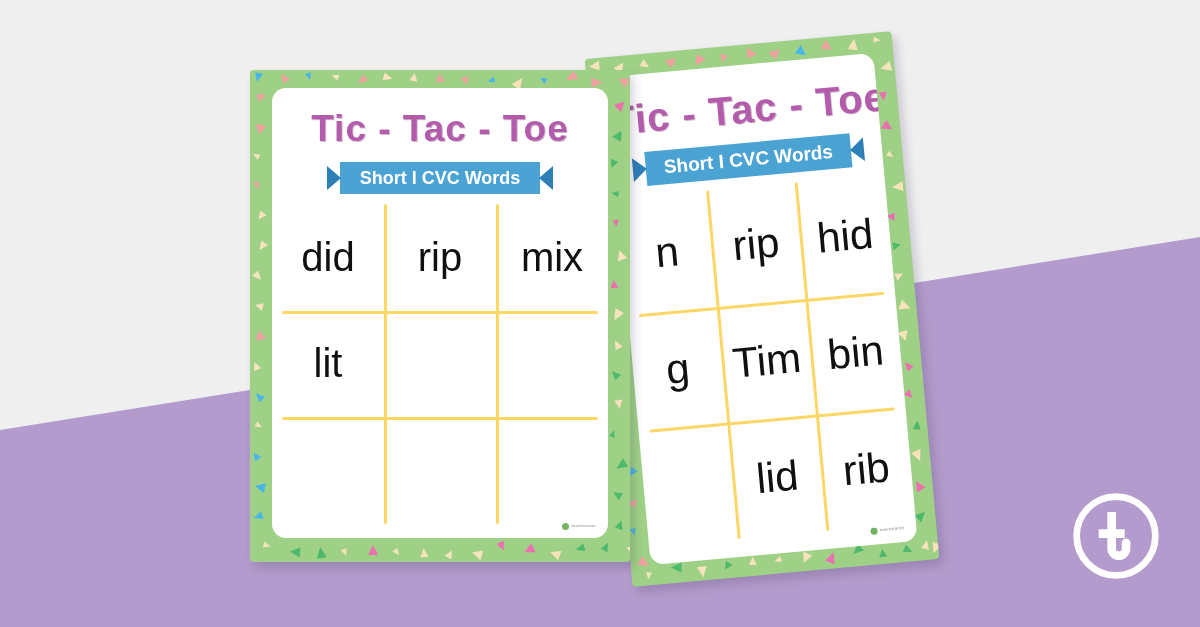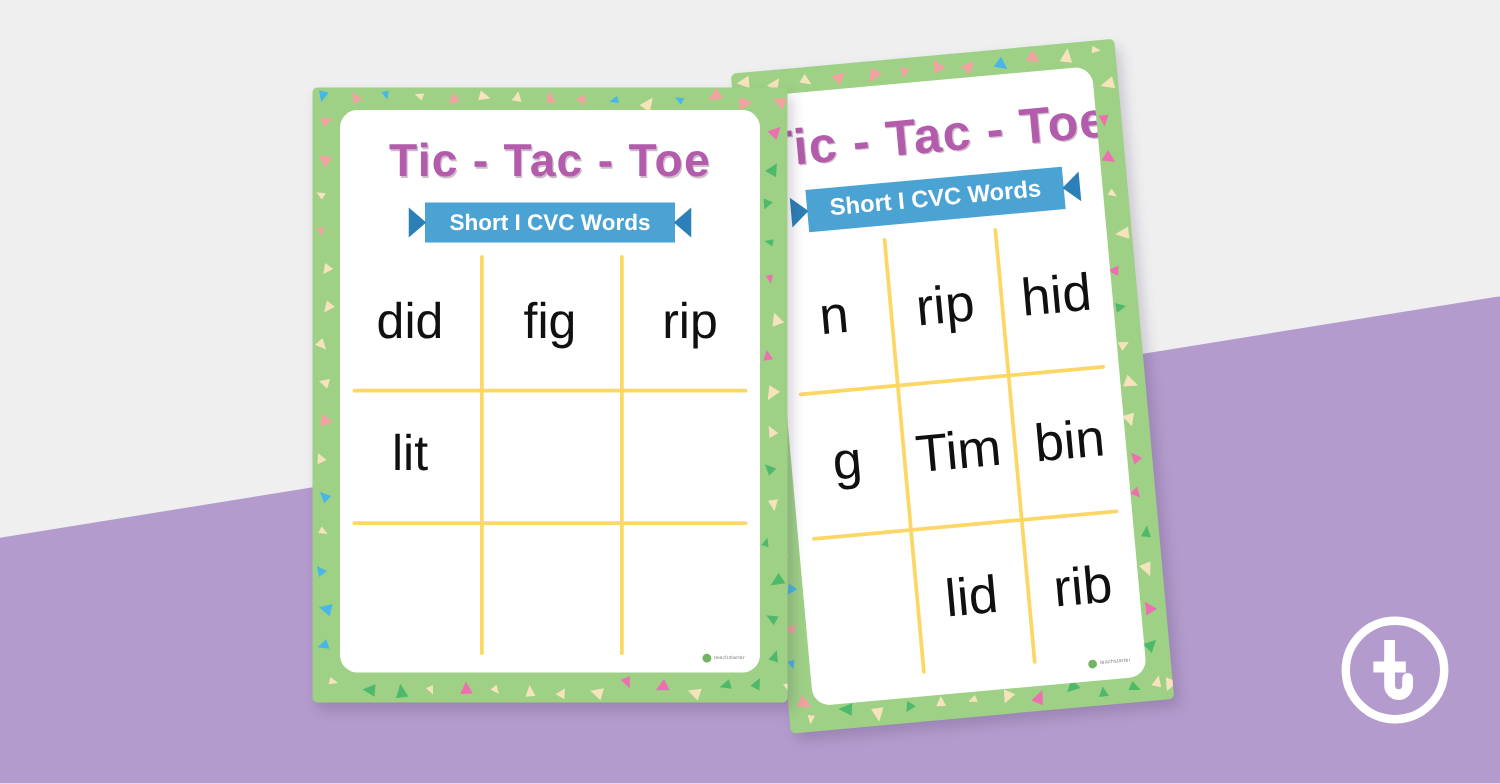--- a/index.html
+++ b/index.html
@@ -342,22 +342,22 @@
       <div class="title" style="top:20px; font-size:37px;">Tic - Tac - Toe</div>
 
       <div class="ribbon-wrap" style="left:4px; right:4px; top:74px; height:32px;">
         <div class="ribbon-tail left"></div>
         <div class="ribbon-body" style="height:32px; padding:0 20px; font-size:18px;">Short I CVC Words</div>
         <div class="ribbon-tail right"></div>
       </div>
 
       <div class="grid" id="grid-front" style="left:0px; top:116px; right:0px; bottom:14px; font-size:40px;">
         <div class="cell">did</div>
-        <div class="cell">fig</div>
         <div class="cell">rip</div>
+        <div class="cell">mix</div>
         <div class="cell">lit</div>
 
         <div class="gline" style="left:33.3%; top:0; width:3px; height:100%;"></div>
         <div class="gline" style="left:66.6%; top:0; width:3px; height:100%;"></div>
         <div class="gline" style="top:33.3%; left:3%; width:94%; height:3px;"></div>
         <div class="gline" style="top:66.6%; left:3%; width:94%; height:3px;"></div>
       </div>
 
       <div class="watermark" style="right:12px; bottom:8px;">
         <span class="wm-dot"></span>

